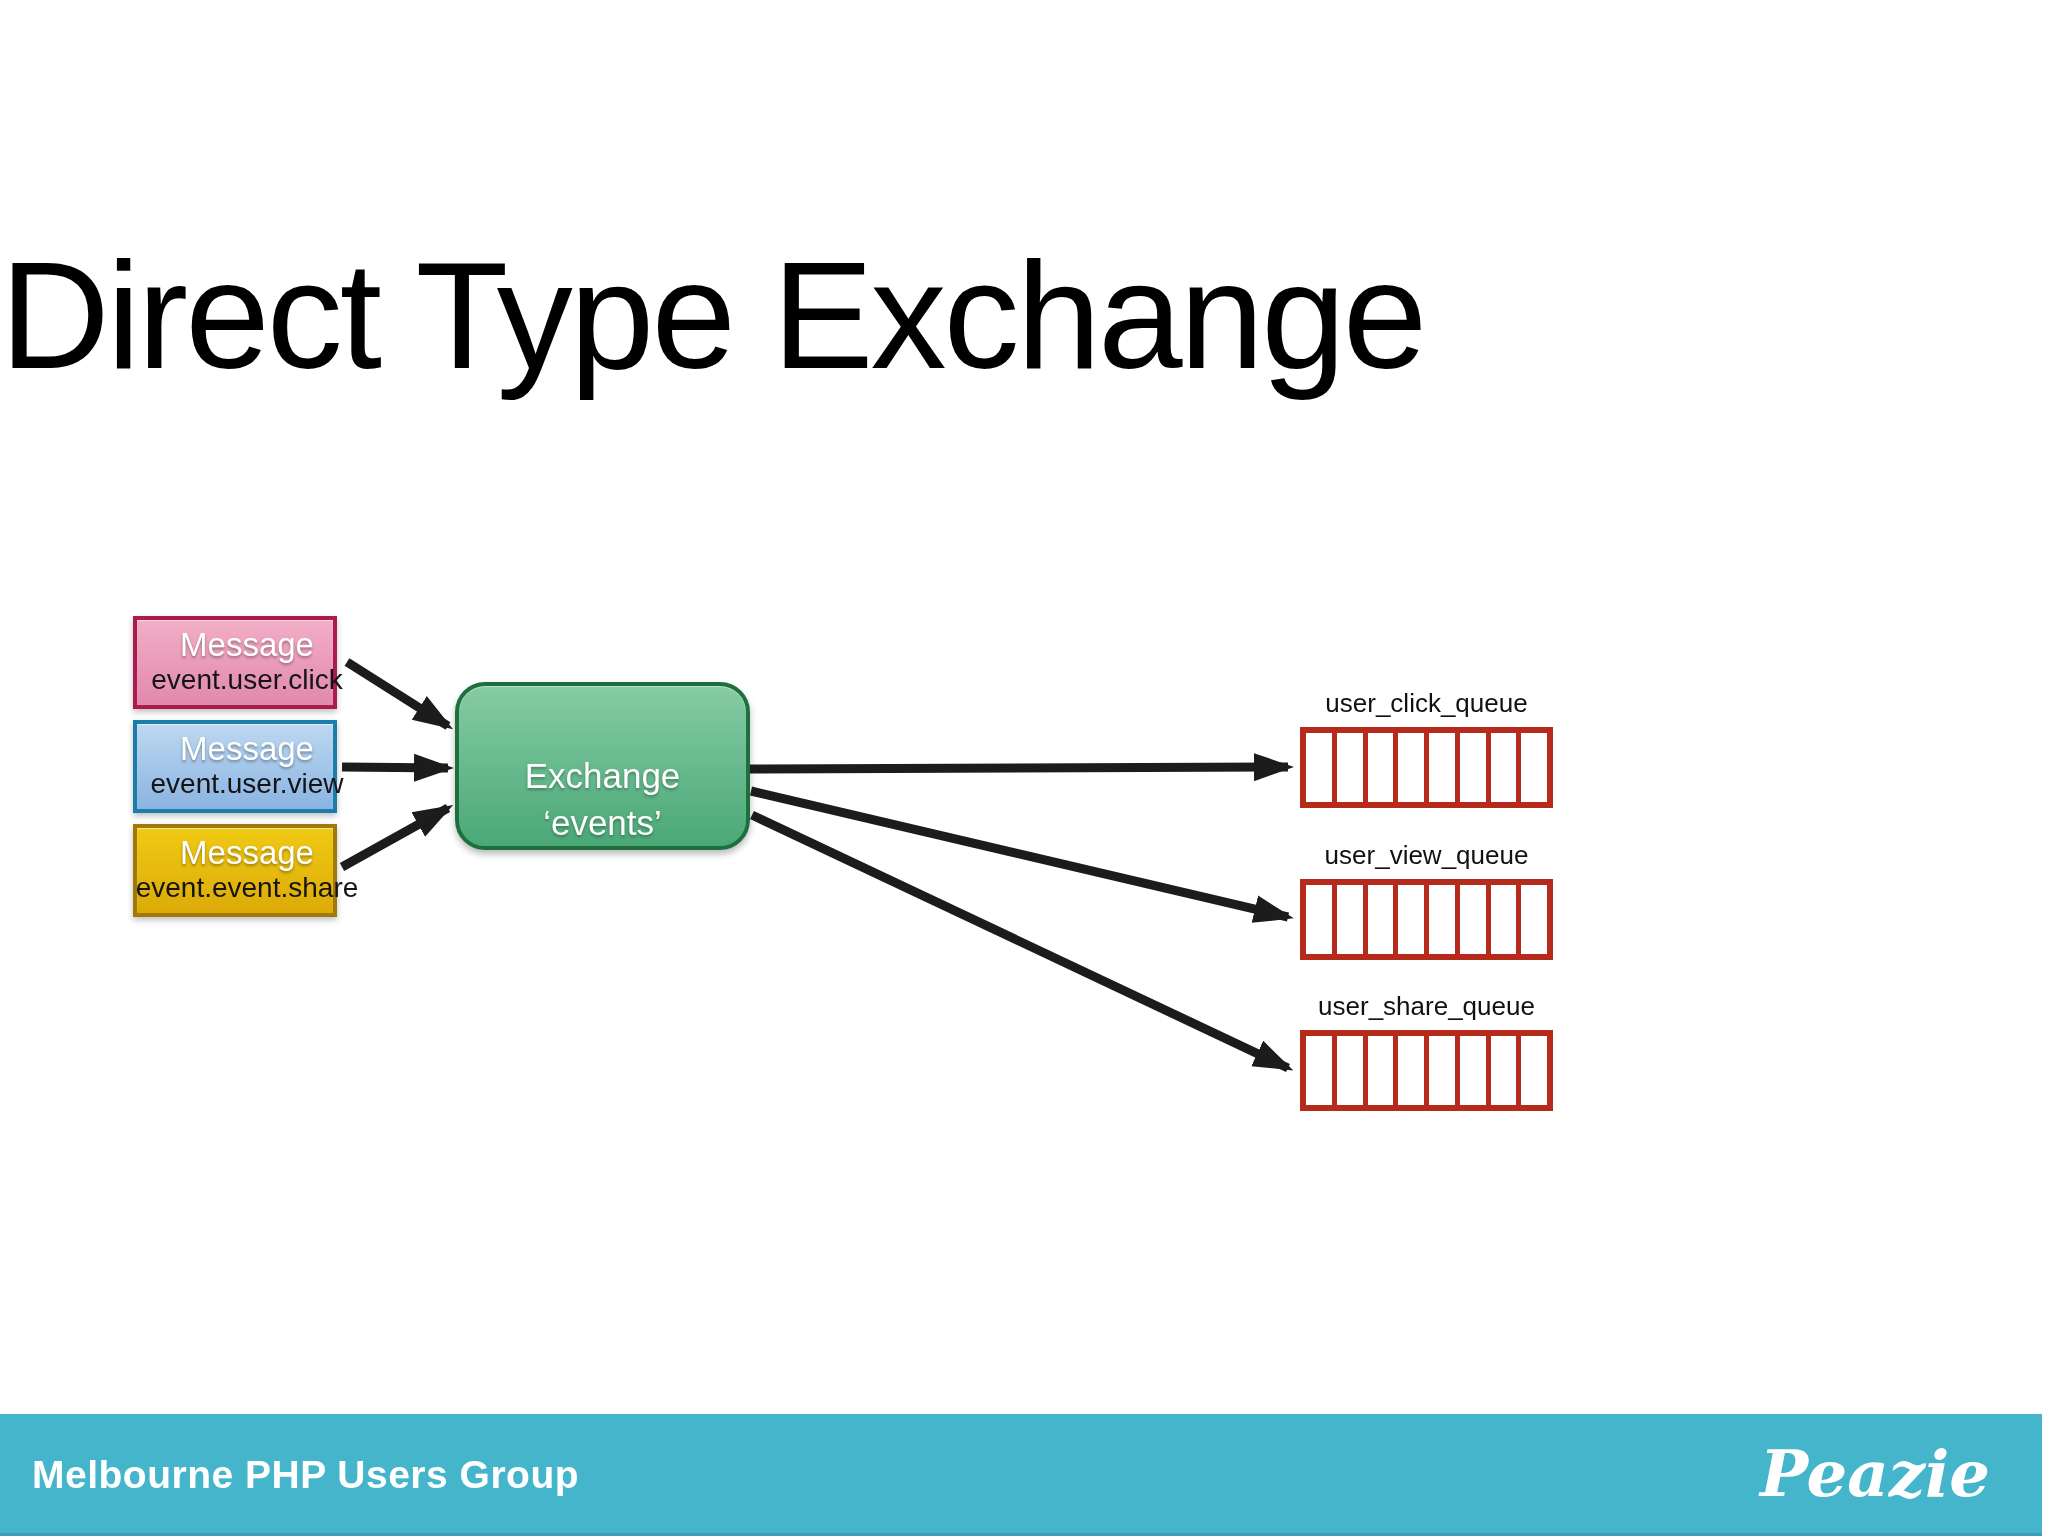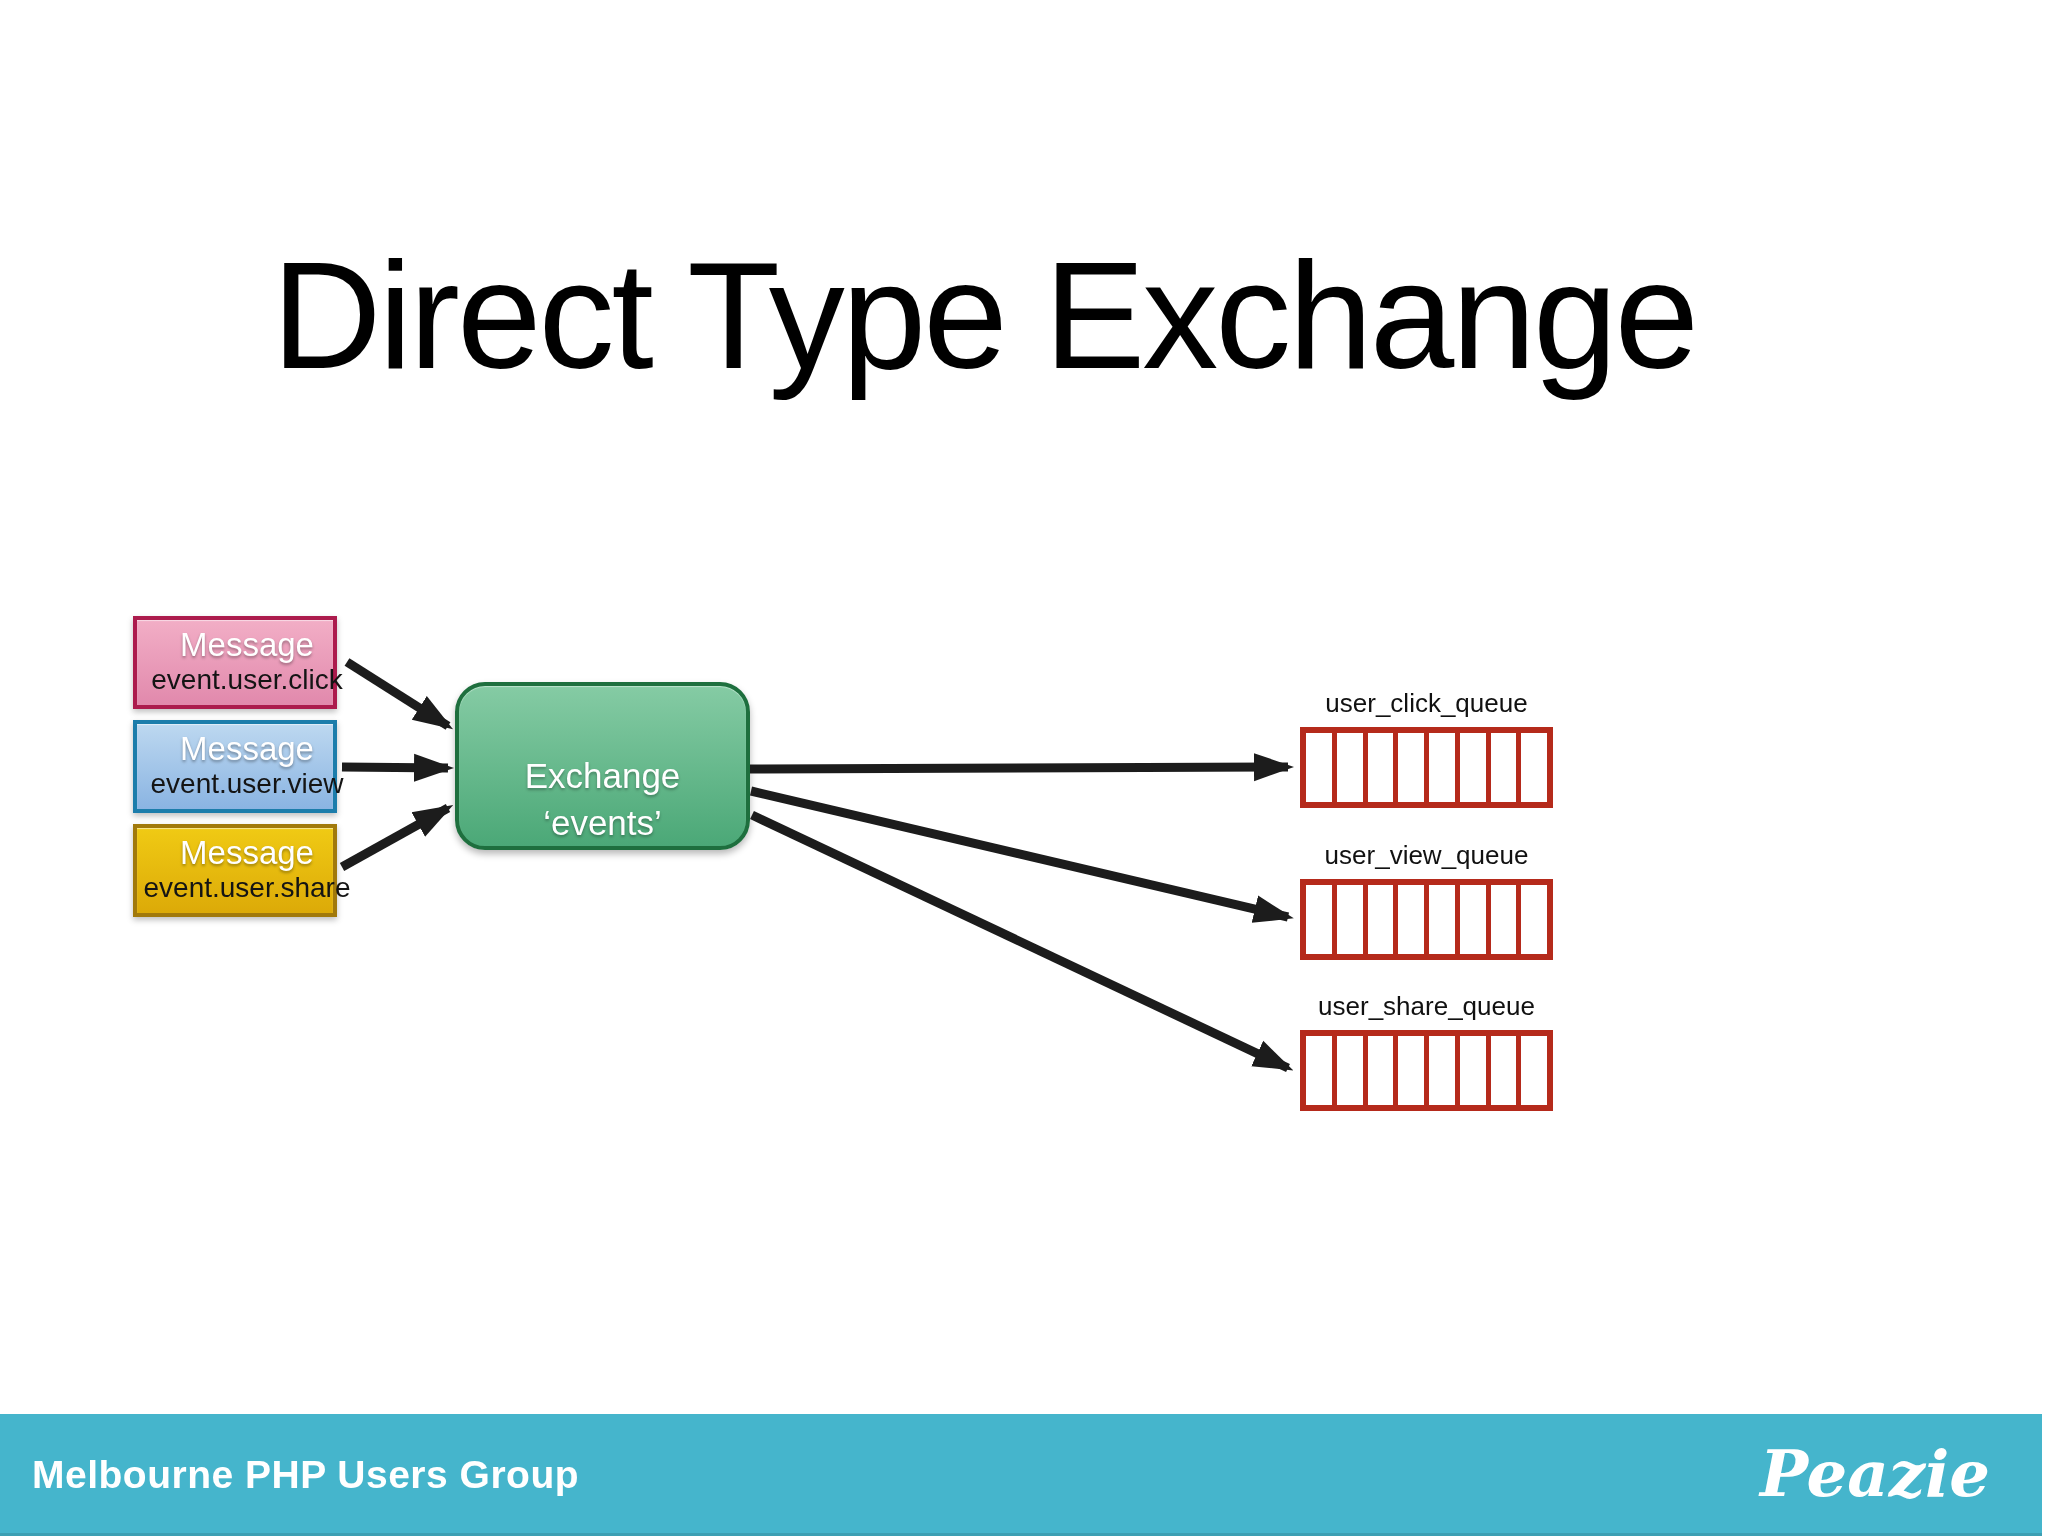--- a/index.html
+++ b/index.html
@@ -3,21 +3,21 @@
 <meta charset="utf-8">
 <style>
   html,body{margin:0;padding:0;background:#888;}
   .slide{
     position:relative; width:2048px; height:1536px; overflow:hidden;
     background:#ffffff;
     font-family:"Liberation Sans", sans-serif;
   }
   .title{
     position:absolute; left:0; top:118px; width:1696px;
-    text-align:right; font-size:152px; line-height:1.25; font-weight:500;
+    text-align:left; font-size:152px; line-height:1.25; font-weight:500;
     letter-spacing:-3px; color:#000;
   }
   .arrows{
     position:absolute; left:0; top:0; width:2048px; height:1536px;
     color:#1c1c1c; pointer-events:none;
   }
   
   .msg-box{
     position:absolute; left:133px; width:204px; height:93px; box-sizing:border-box;
     border:4px solid var(--bd,#333);
@@ -74,21 +74,21 @@
   <div class="msg-box m0" style="--ft: #f2aec6; --fb: #e189ac; --bd: #ac1b4d;">
     <div class="msg-title">Message</div>
     <div class="msg-key">event.user.click</div>
   </div>
   <div class="msg-box m1" style="--ft: #bdd8f0; --fb: #8ab4e2; --bd: #1c7dab;">
     <div class="msg-title">Message</div>
     <div class="msg-key">event.user.view</div>
   </div>
   <div class="msg-box m2" style="--ft: #f0ca14; --fb: #dcaa08; --bd: #a1790b;">
     <div class="msg-title">Message</div>
-    <div class="msg-key">event.user.share</div>
+    <div class="msg-key">event.event.share</div>
   </div>
 
   <div class="exchange-box" style="--ft: #85cba4; --fb: #4ba877; --bd: #1e6f3e;">
     <div class="exchange-line">Exchange</div>
     <div class="exchange-line">‘events’</div>
   </div>
 
   <div class="queue q0" style="--qc: #b52a1b;">
     <span class="queue-label">user_click_queue</span>
     <div class="queue-box">

